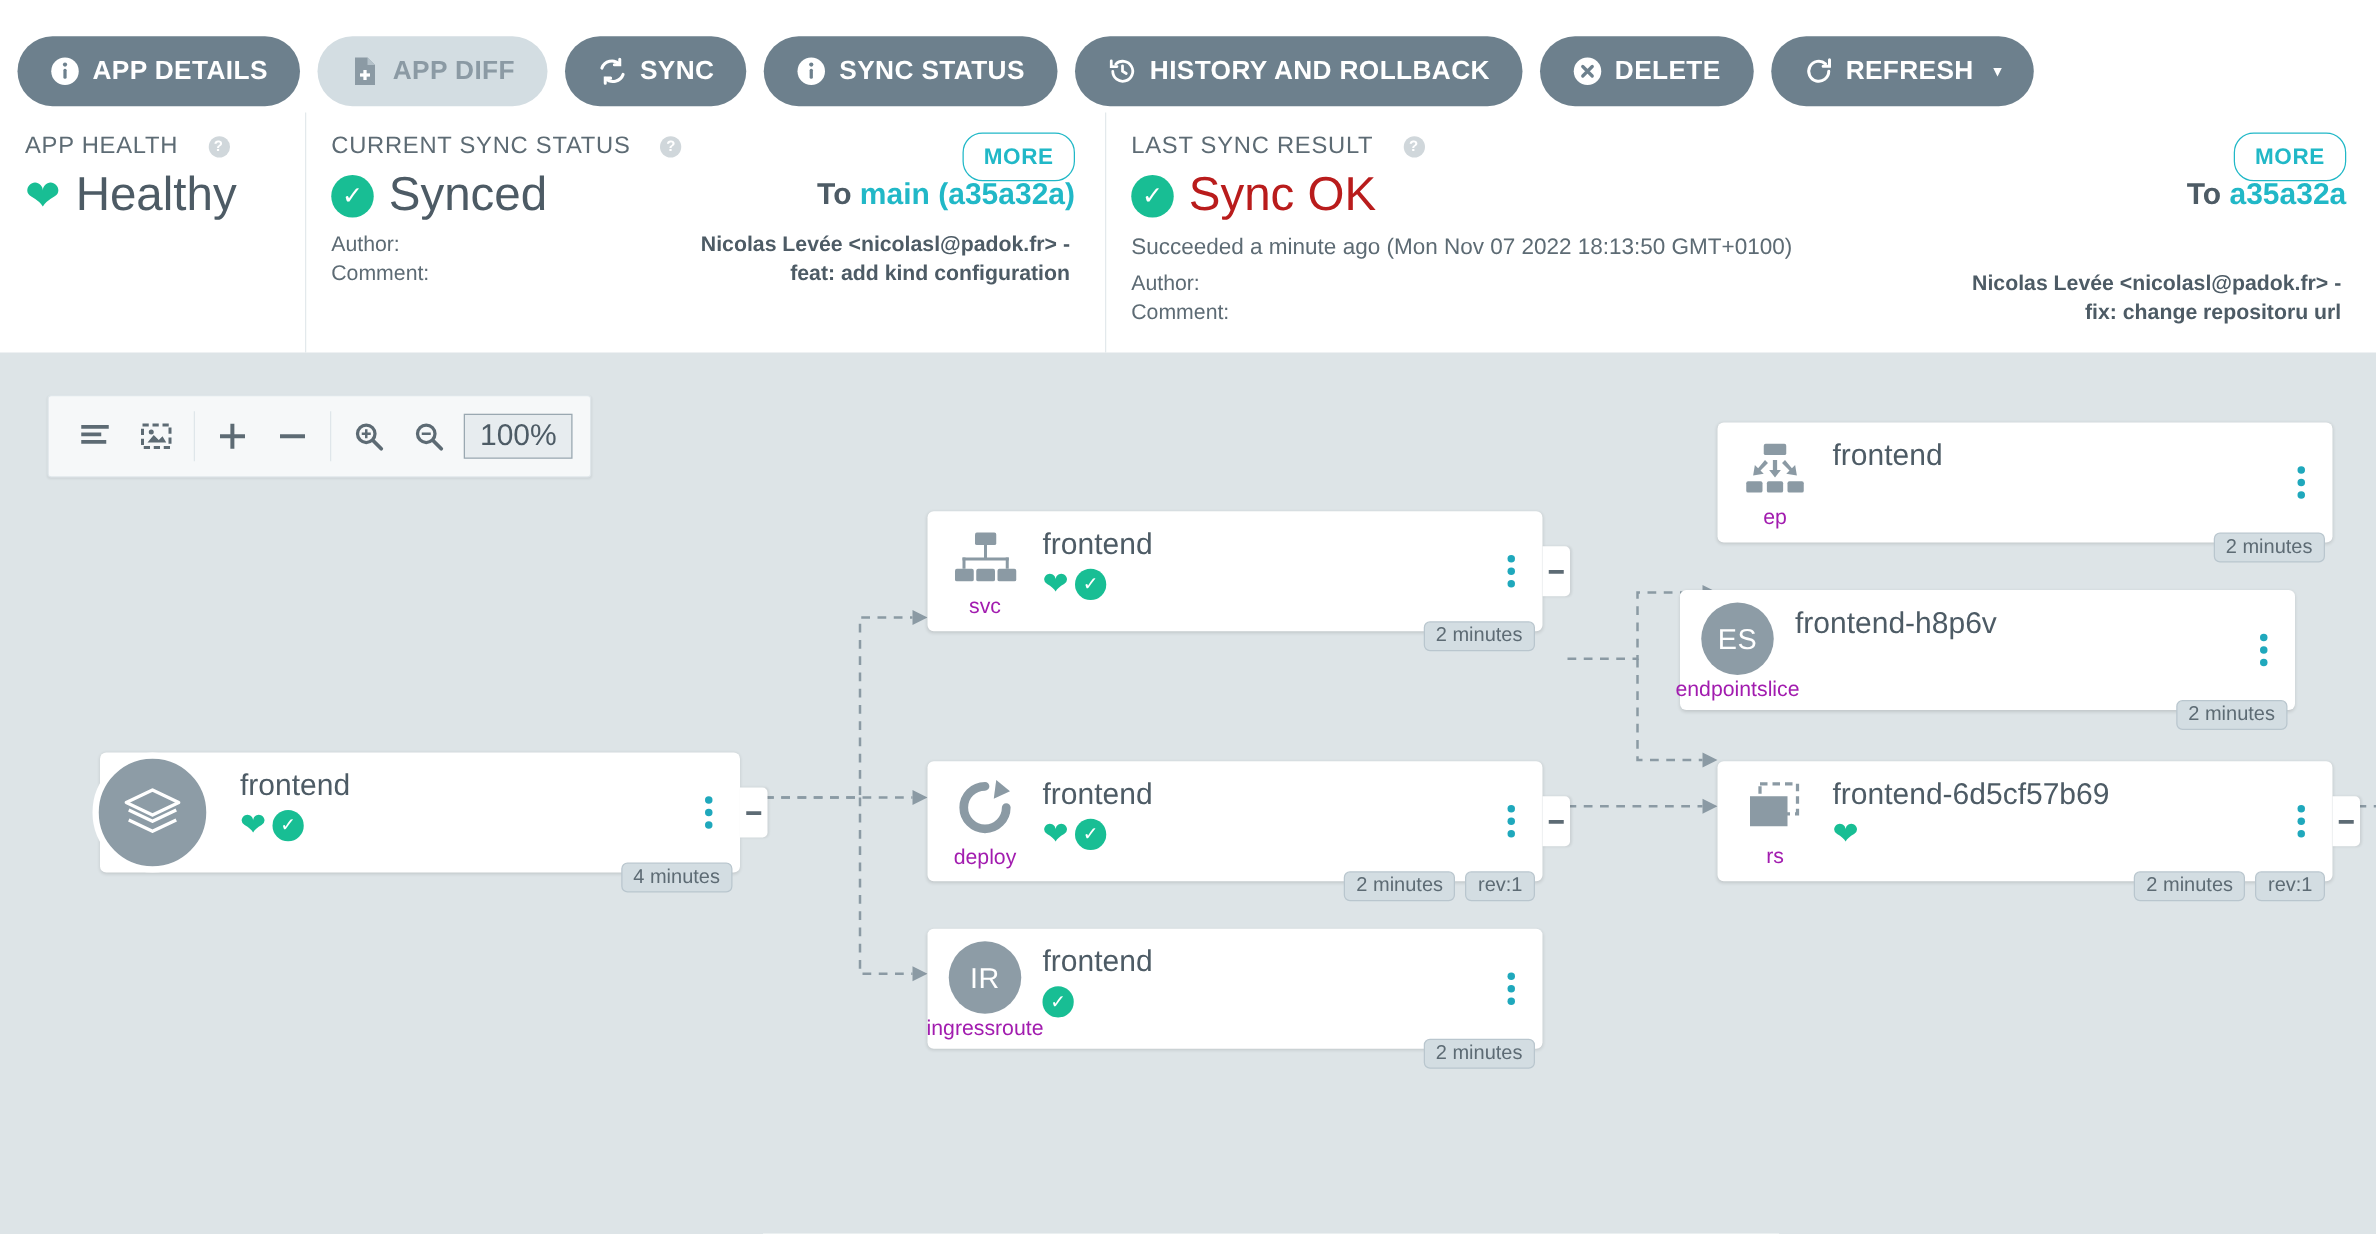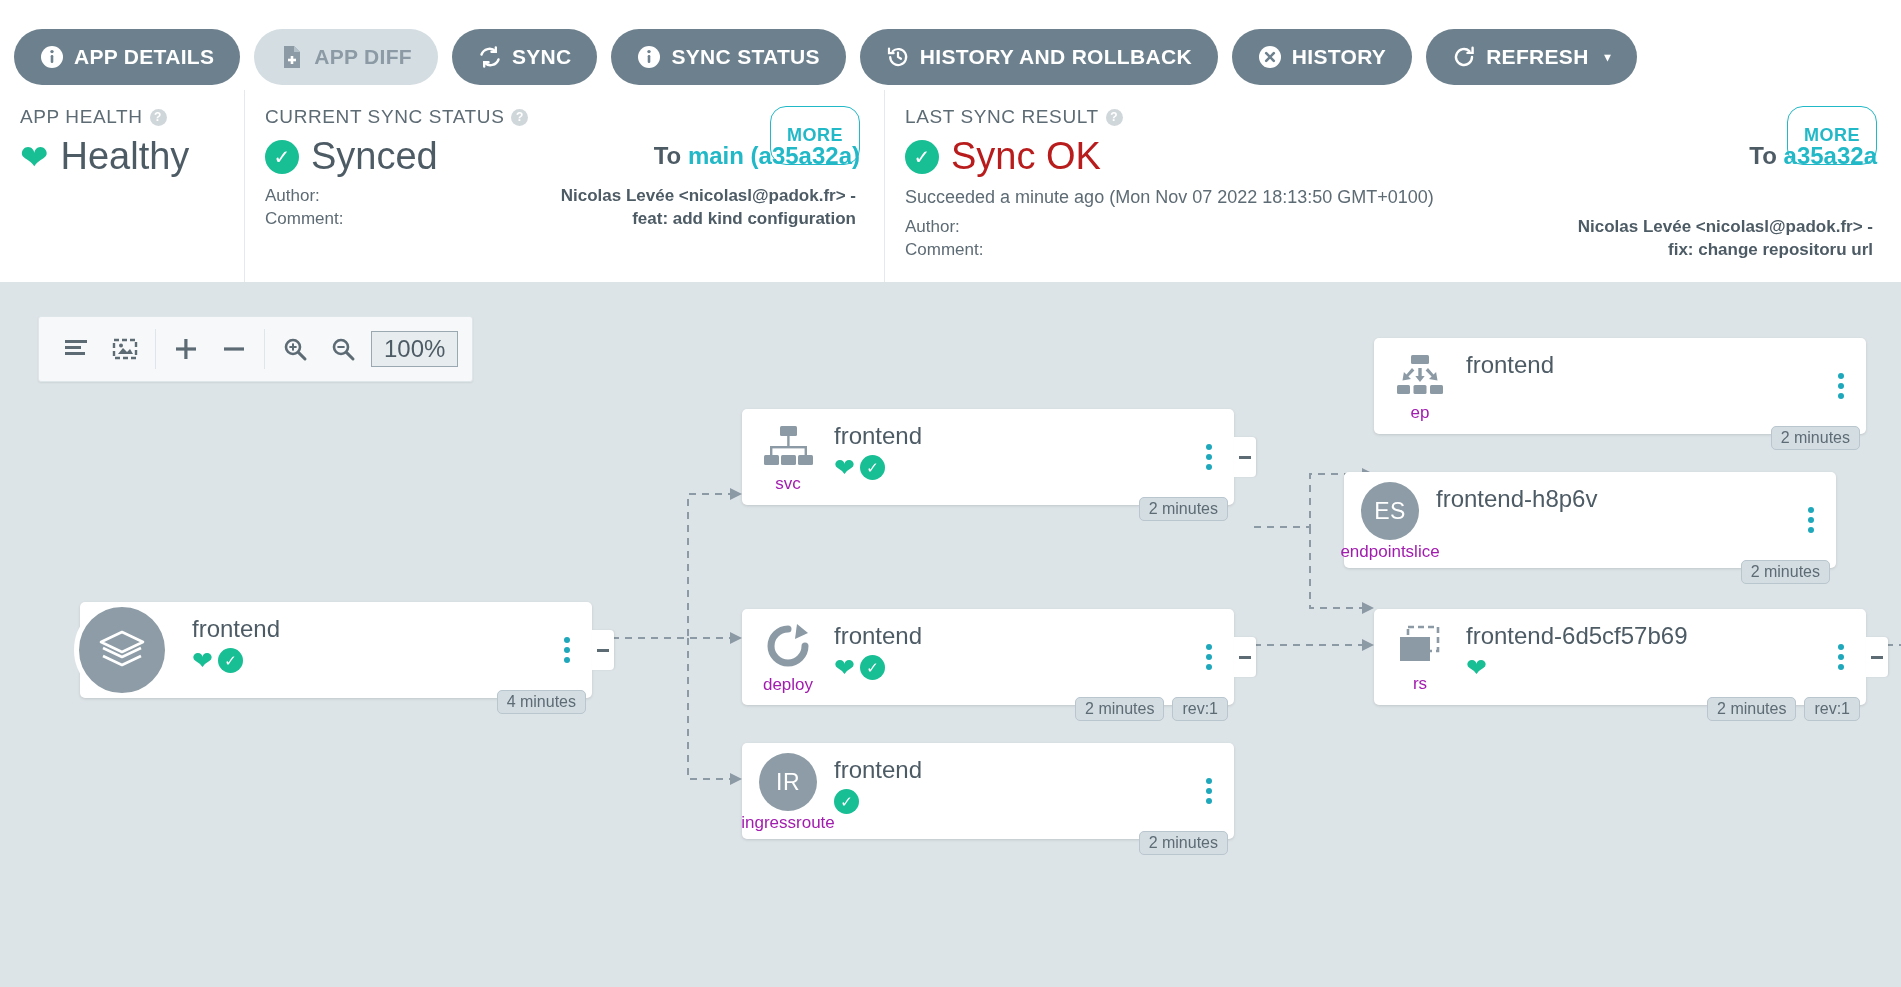--- a/index.html
+++ b/index.html
@@ -40,21 +40,21 @@
     position: absolute; top: 90px; left: 0; right: 0; height: 192px;
     display: flex; background: #ffffff;
   }
   .spanel { position: relative; padding: 16px 28px 0 20px; }
   .spanel + .spanel { border-left: 1px solid #e3e9ec; }
   .sp-health { width: 244px; }
   .sp-sync   { width: 640px; }
   .sp-last   { width: 1017px; }
 
   .sp-title {
-    display: flex; align-items: center; gap: 7px;
+    display: flex; align-items: center; gap: 24px;
     font-size: 19px; color: #5d6b74; letter-spacing: .6px;
     text-transform: uppercase;
   }
   .q-icon {
     width: 17px; height: 17px; border-radius: 50%;
     background: #d0d7db; color: #ffffff;
     font-size: 12px; font-weight: 700;
     display: inline-flex; align-items: center; justify-content: center;
     line-height: 1;
   }
@@ -65,21 +65,21 @@
   .check-circle {
     width: 34px; height: 34px; border-radius: 50%;
     background: #18be94; display: inline-flex; align-items: center;
     justify-content: center; color: #fff; font-size: 20px; line-height: 1;
   }
   .more-btn {
     position: absolute; top: 16px; right: 24px;
     border: 1px solid #21b8c7; border-radius: 16px;
     color: #21b8c7; background: #fff;
     font-size: 18px; font-weight: 700; letter-spacing: .5px;
-    padding: 18px 16px; cursor: pointer;
+    padding: 8px 16px; cursor: pointer;
     font-family: "Liberation Sans", sans-serif;
   }
   .to-rev {
     position: absolute; top: 52px; right: 24px;
     font-size: 24px; font-weight: 700; color: #4d5b65;
   }
   .to-rev a { color: #21b8c7; text-decoration: none; }
   .succeeded {
     margin-top: 10px; font-size: 18px; color: #5d6b74;
   }
@@ -235,21 +235,21 @@
       <span>HISTORY AND ROLLBACK</span>
     </button>
 
     <button class="tb-btn">
       <span class="tb-ico">
         <svg width="24" height="24" viewBox="0 0 24 24">
             <circle cx="12" cy="12" r="11" fill="#fff"></circle>
             <path d="M8.2 8.2l7.6 7.6M15.8 8.2l-7.6 7.6" stroke="#6d808d" stroke-width="2.6" stroke-linecap="round"></path>
           </svg>
       </span>
-      <span>HISTORY</span>
+      <span>DELETE</span>
     </button>
 
     <button class="tb-btn">
       <span class="tb-ico">
         <svg width="24" height="24" viewBox="0 0 24 24" fill="none" stroke="#fff" stroke-width="2.4" stroke-linecap="round">
             <path d="M20 12a8 8 0 1 1-2.6-5.9"></path>
             <path d="M20.6 2.8v5.1h-5.1"></path>
           </svg>
       </span>
       <span>REFRESH</span>

